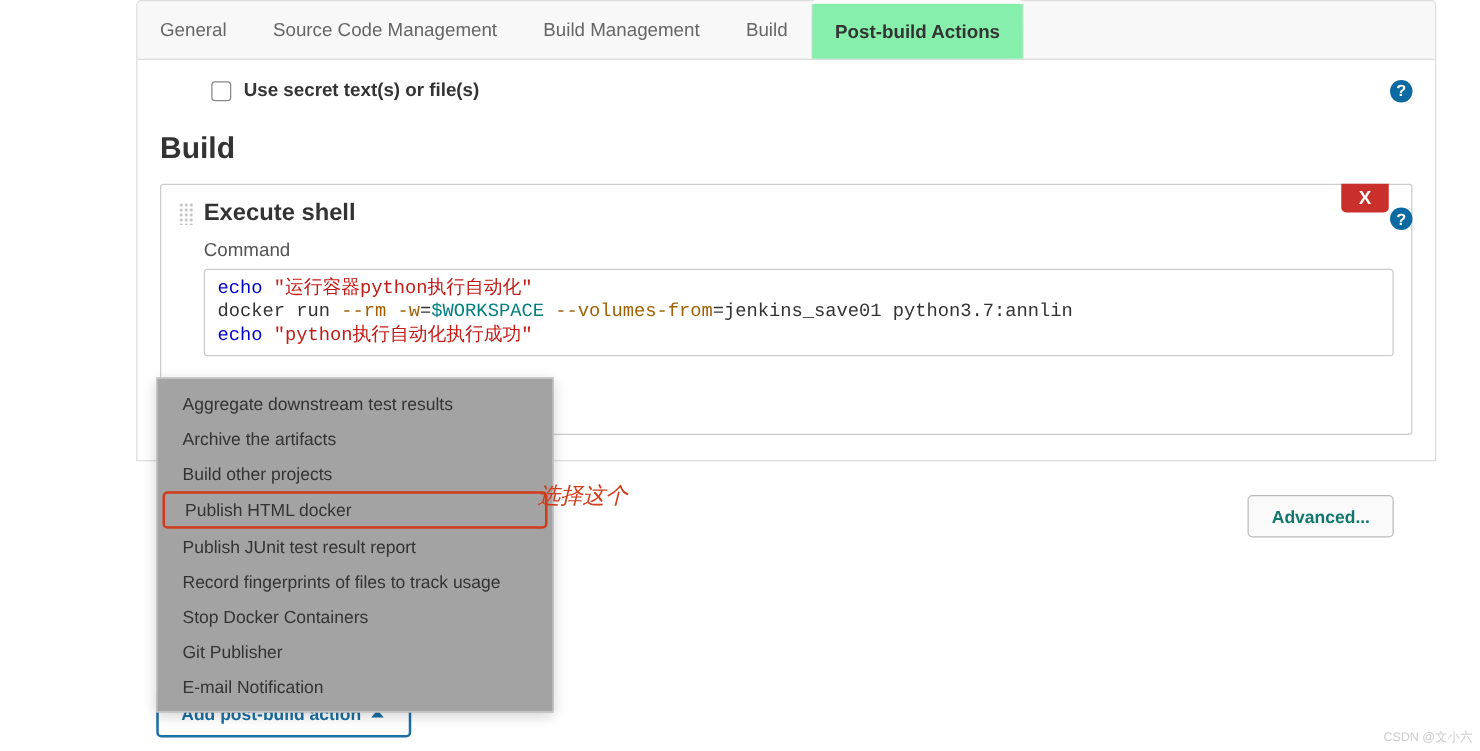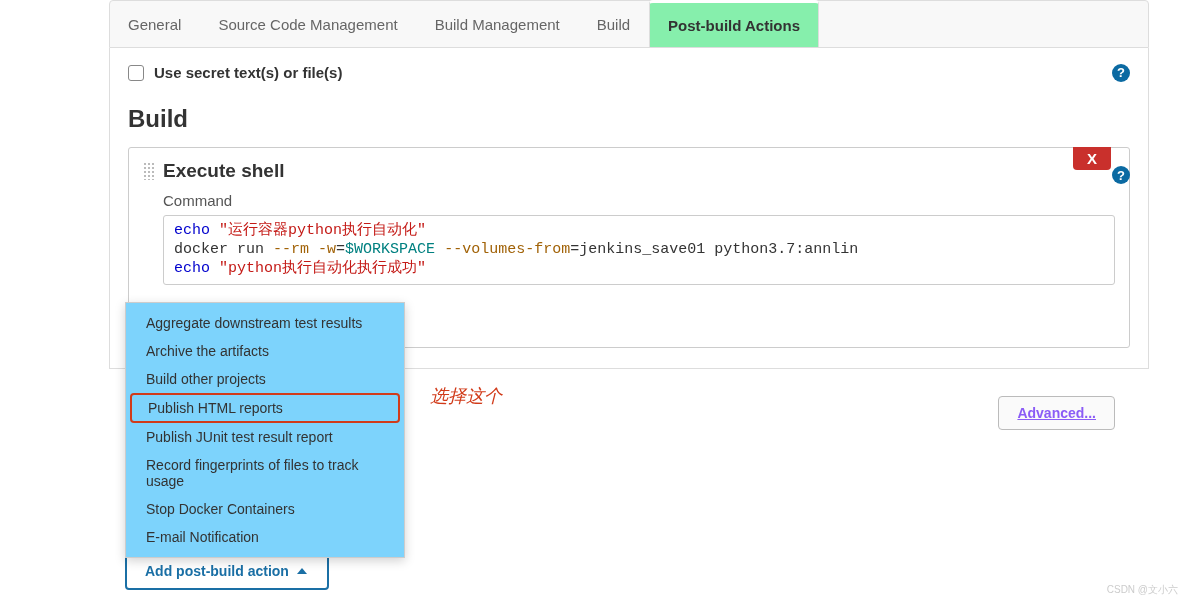--- a/index.html
+++ b/index.html
@@ -3,40 +3,40 @@
 <meta charset="utf-8">
 <style>
 * { box-sizing: border-box; margin: 0; padding: 0; }
 body { font-family: Helvetica, Arial, sans-serif; font-size: 14px; background: #fff; color: #333; }
 .page { width: 1184px; height: 601px; position: relative; background: #fff; }
 .config-area { position: absolute; left: 109px; right: 35px; top: 0; }
 .tabs { display: flex; background: #f8f8f8; border: 1px solid #ddd; border-radius: 4px 4px 0 0; height: 48px; align-items: stretch; }
 .tab { padding: 0 18px; display: flex; align-items: center; color: #666; cursor: pointer; font-size: 15px; border-right: 1px solid transparent; }
 .tab.active { background: #86efac; color: #333; font-weight: bold; border-left: 1px solid #ddd; border-right: 1px solid #ddd; border-top: 3px solid #fff; margin-top: -1px; border-radius: 4px 4px 0 0; }
 .content { border: 1px solid #ddd; border-top: none; padding: 14px 18px 20px 18px; background: #fff; }
-.checkbox-row { display: flex; align-items: center; padding: 2px 0 6px 0; position: relative; }
+.checkbox-row { display: flex; align-items: center; padding: 2px 0 6px 0; position: relative; margin-left: 41px; }
 .checkbox { width: 16px; height: 16px; border: 1.5px solid #888; border-radius: 3px; margin-right: 10px; cursor: pointer; }
 .checkbox-label { font-size: 15px; font-weight: bold; color: #333; }
 .help-icon { position: absolute; right: 0; width: 18px; height: 18px; background: #0b6aa2; color: #fff; border-radius: 50%; display: flex; align-items: center; justify-content: center; font-size: 13px; font-weight: bold; cursor: pointer; }
 .section-title { font-size: 24px; font-weight: bold; color: #333; margin: 18px 0 14px 0; }
 .build-step { border: 1px solid #ccc; border-radius: 3px; padding: 12px 14px 18px 14px; position: relative; }
 .delete-btn { position: absolute; top: -1px; right: 18px; background: #c9302c; color: #fff; padding: 3px 14px; border-radius: 0 0 4px 4px; font-weight: bold; cursor: pointer; font-size: 15px; }
 .step-help { position: absolute; top: 18px; right: -1px; width: 18px; height: 18px; background: #0b6aa2; color: #fff; border-radius: 50%; display: flex; align-items: center; justify-content: center; font-size: 13px; font-weight: bold; cursor: pointer; }
 .step-header { display: flex; align-items: center; margin-bottom: 10px; }
 .drag-handle { width: 12px; height: 18px; margin-right: 8px; background-image: radial-gradient(circle, #bbb 1px, transparent 1.2px); background-size: 4px 4px; cursor: move; }
 .step-title { font-size: 19px; font-weight: bold; color: #333; }
 .field-label { font-size: 15px; color: #555; margin: 4px 0 6px 20px; }
 .code-box { border: 1px solid #ccc; border-radius: 3px; margin-left: 20px; padding: 6px 10px; font-family: "Courier New", monospace; font-size: 15px; line-height: 1.25; background: #fff; }
 .code-box .kw { color: #0000cd; }
 .code-box .str { color: #c41a16; }
 .code-box .opt { color: #a16207; }
 .code-box .var { color: #008080; }
 .env-link { color: #1a6fa5; margin-left: 20px; margin-top: 28px; display: block; cursor:pointer; }
-.advanced-btn { position: absolute; right: 14px; top: 248px; border: 1px solid #bbb; border-radius: 4px; padding: 8px 18px; background: #fafafa; color: #8b5cf6; font-weight: bold; cursor: pointer; font-size: 14px; text-decoration: underline; }
-.dropdown-menu { position: absolute; left: 125px; top: 302px; width: 280px; background: #7dd3fc; border: 1px solid #ccc; box-shadow: 0 3px 10px rgba(0,0,0,0.18); z-index: 10; padding: 6px 0; }
+.advanced-btn { position: absolute; right: 14px; top: 248px; border: 1px solid #bbb; border-radius: 4px; padding: 8px 18px; background: #fafafa; color: #0f766e; font-weight: bold; cursor: pointer; font-size: 14px; }
+.dropdown-menu { position: absolute; left: 125px; top: 302px; width: 318px; background: #a3a3a3; border: 1px solid #ccc; box-shadow: 0 3px 10px rgba(0,0,0,0.18); z-index: 10; padding: 6px 0; }
 .menu-item { padding: 6px 20px; cursor: pointer; font-size: 14px; color: #333; }
 .menu-item.highlighted { border: 2px solid #d13b1a; border-radius: 4px; margin: 0 4px; padding: 5px 16px; }
 .annotation { position: absolute; left: 430px; top: 384px; color: #d13b1a; font-size: 18px; z-index: 11; font-style: italic; }
 .add-action-btn { position: absolute; left: 125px; top: 552px; border: 2px solid #1a6fa5; color: #1a6fa5; background: #fff; padding: 9px 20px 9px 18px; border-radius: 4px; font-weight: bold; font-size: 14px; cursor: pointer; display: flex; align-items: center; }
 .caret-up { width: 0; height: 0; border-left: 5px solid transparent; border-right: 5px solid transparent; border-bottom: 6px solid #1a6fa5; margin-left: 8px; }
 .watermark { position: absolute; right: 6px; bottom: 4px; font-size: 10px; color: #ccc; }
 </style>
 </head>
 <body>
 
@@ -75,24 +75,25 @@
         <a class="env-link">variables</a>
         <div class="advanced-btn">Advanced...</div>
       </div>
     </div>
   </div>
 
   <div class="dropdown-menu">
     <div class="menu-item">Aggregate downstream test results</div>
     <div class="menu-item">Archive the artifacts</div>
     <div class="menu-item">Build other projects</div>
-    <div class="menu-item highlighted">Publish HTML reports</div>
+    <div class="menu-item highlighted">Publish HTML docker</div>
     <div class="menu-item">Publish JUnit test result report</div>
     <div class="menu-item">Record fingerprints of files to track usage</div>
     <div class="menu-item">Stop Docker Containers</div>
+    <div class="menu-item">Git Publisher</div>
     <div class="menu-item">E-mail Notification</div>
   </div>
 
   <div class="annotation">选择这个</div>
 
   <div class="add-action-btn">
     <span>Add post-build action</span>
     <span class="caret-up"></span>
   </div>
 

